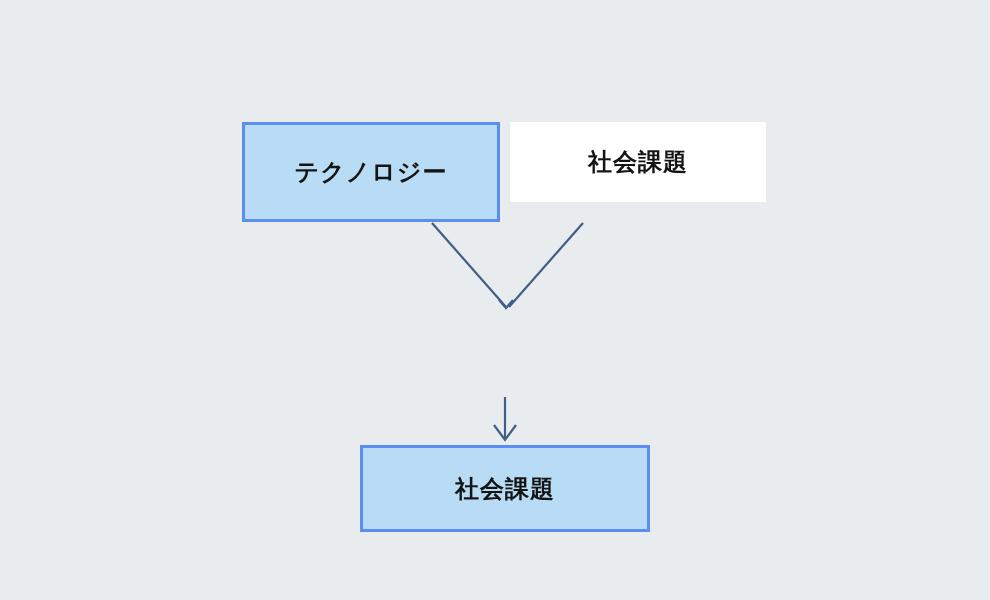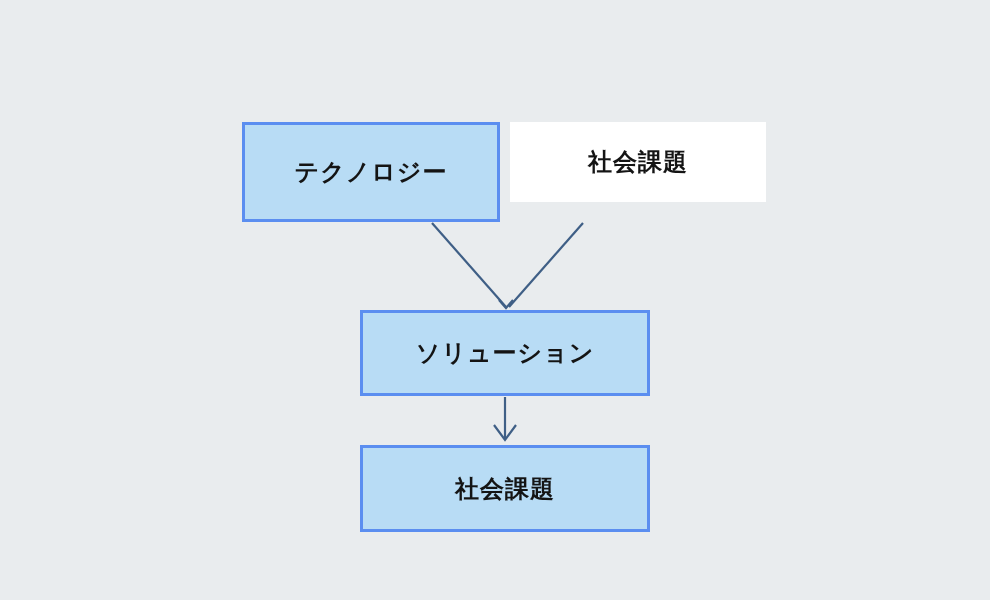--- a/index.html
+++ b/index.html
@@ -99,21 +99,18 @@
   </svg>
 
   <div class="node filled" id="node-technology">
     <span>テクノロジー</span>
   </div>
 
   <div class="node plain" id="node-social-issues">
     <span>社会課題</span>
   </div>
 
-  <div class="node filled" id="node-solution">
-    <span>ソリューション</span>
-  </div>
 
   <div class="node filled" id="node-social-change">
     <span>社会課題</span>
   </div>
 
 </div>
 
 </body></html>

